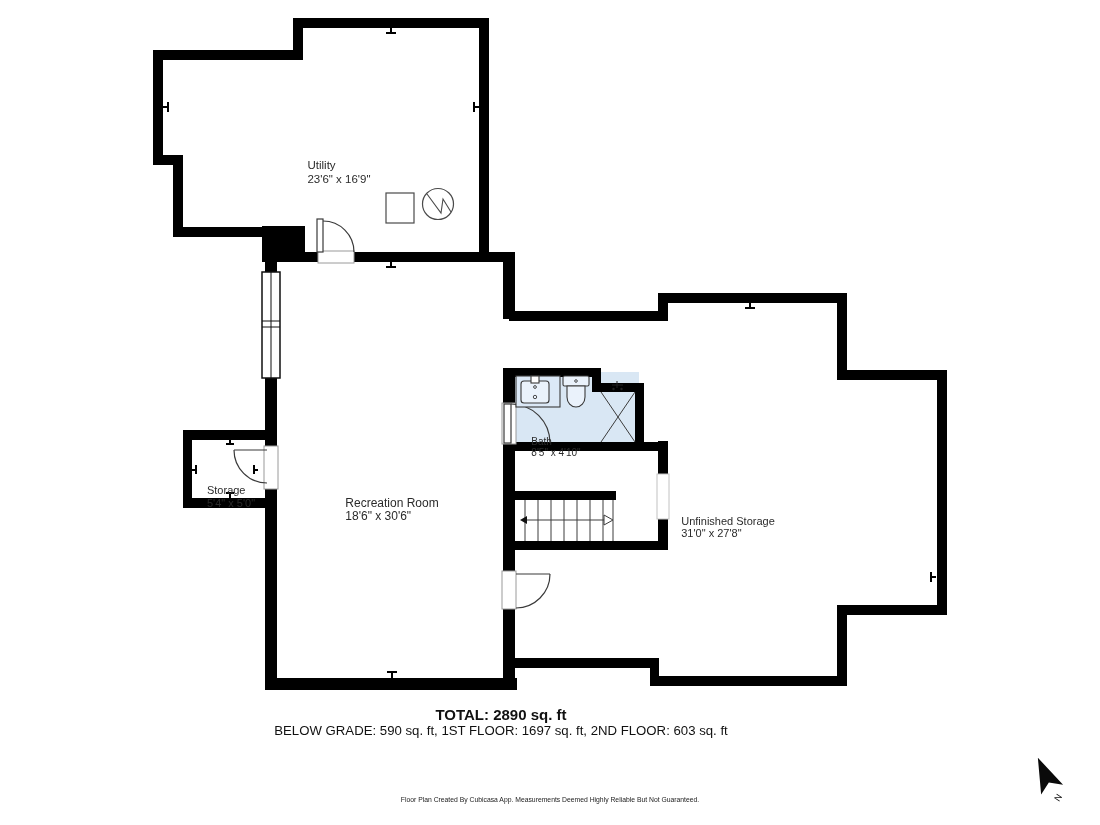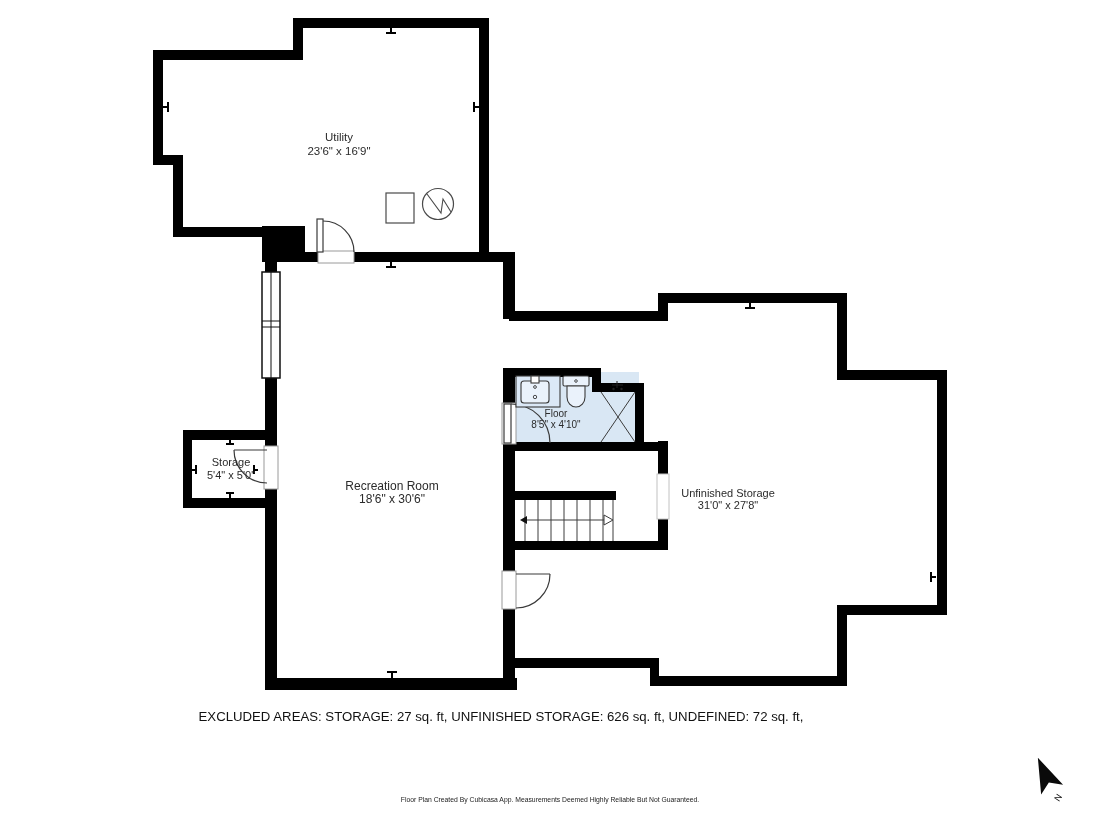--- a/index.html
+++ b/index.html
@@ -6,24 +6,24 @@
   .stage{position:relative;width:1100px;height:825px;background:#fff;overflow:hidden;
          font-family:"Liberation Sans","DejaVu Sans",sans-serif;}
   svg{position:absolute;left:0;top:0;}
   .wall{fill:#000;}
   .opening{fill:#fff;stroke:#9a9a9a;stroke-width:1;}
   .passage{fill:#fff;stroke:#c2c2c2;stroke-width:1;}
   .door-arc{fill:none;stroke:#3a3a3a;stroke-width:1.2;}
   .door-leaf{fill:#fff;stroke:#3a3a3a;stroke-width:1.2;}
   .fix{stroke:#3a3a3a;stroke-width:1.1;}
   .tick{fill:#000;}
-  .label{position:absolute;transform:translateX(-50%);text-align:center;
-         color:#2b2b2b;white-space:nowrap;}
+  .label{position:absolute;transform:translateX(-50%);
+         color:#2b2b2b;white-space:nowrap;margin-top:28px;}
   .lbl-utility{left:339px;top:130px;font-size:11.5px;line-height:14px;}
-  .lbl-rec{left:392px;top:480px;font-size:12px;line-height:13px;}
+  .lbl-rec{left:392px;top:469px;font-size:12px;line-height:13px;}
   .lbl-storage{left:231px;top:456px;font-size:11px;line-height:13px;}
   .lbl-bath{left:556px;top:408px;font-size:10px;line-height:11px;}
   .lbl-unfin{left:728px;top:487px;font-size:11px;line-height:12px;}
   .summary{position:absolute;left:501px;top:706px;transform:translateX(-50%);
            text-align:center;color:#111;white-space:nowrap;}
   .summary .total{font-size:15px;font-weight:bold;line-height:17px;}
   .summary .sline{font-size:13.2px;line-height:15px;}
   .summary .sline:first-of-type{margin-top:3px;}
   .footer{position:absolute;left:550px;top:796px;transform:translateX(-50%);
           font-size:6.8px;color:#222;white-space:nowrap;}
@@ -202,27 +202,28 @@
   </div>
   <div class="label lbl-rec">
     <div>Recreation Room</div>
     <div>18'6" x 30'6"</div>
   </div>
   <div class="label lbl-storage">
     <div>Storage</div>
     <div>5'4" x 5'0"</div>
   </div>
   <div class="label lbl-bath">
-    <div>Floor</div>
+    <div>Bath</div>
     <div>8'5" x 4'10"</div>
   </div>
   <div class="label lbl-unfin">
     <div>Unfinished Storage</div>
     <div>31'0" x 27'8"</div>
   </div>
 
   <div class="summary">
-    <div class="sline">EXCLUDED AREAS: STORAGE: 27 sq. ft, UNFINISHED STORAGE: 626 sq. ft, UNDEFINED: 72 sq. ft,</div>
+    <div class="total">TOTAL: 2890 sq. ft</div>
+    <div class="sline">BELOW GRADE: 590 sq. ft, 1ST FLOOR: 1697 sq. ft, 2ND FLOOR: 603 sq. ft</div>
   </div>
 
   <div class="footer">Floor Plan Created By Cubicasa App. Measurements Deemed Highly Reliable But Not Guaranteed.</div>
 
 </div>
 
 </body></html>

